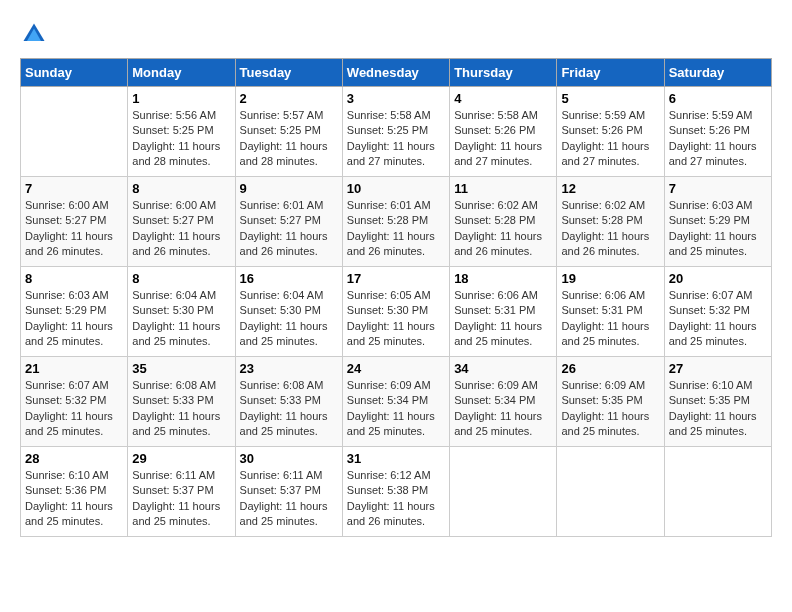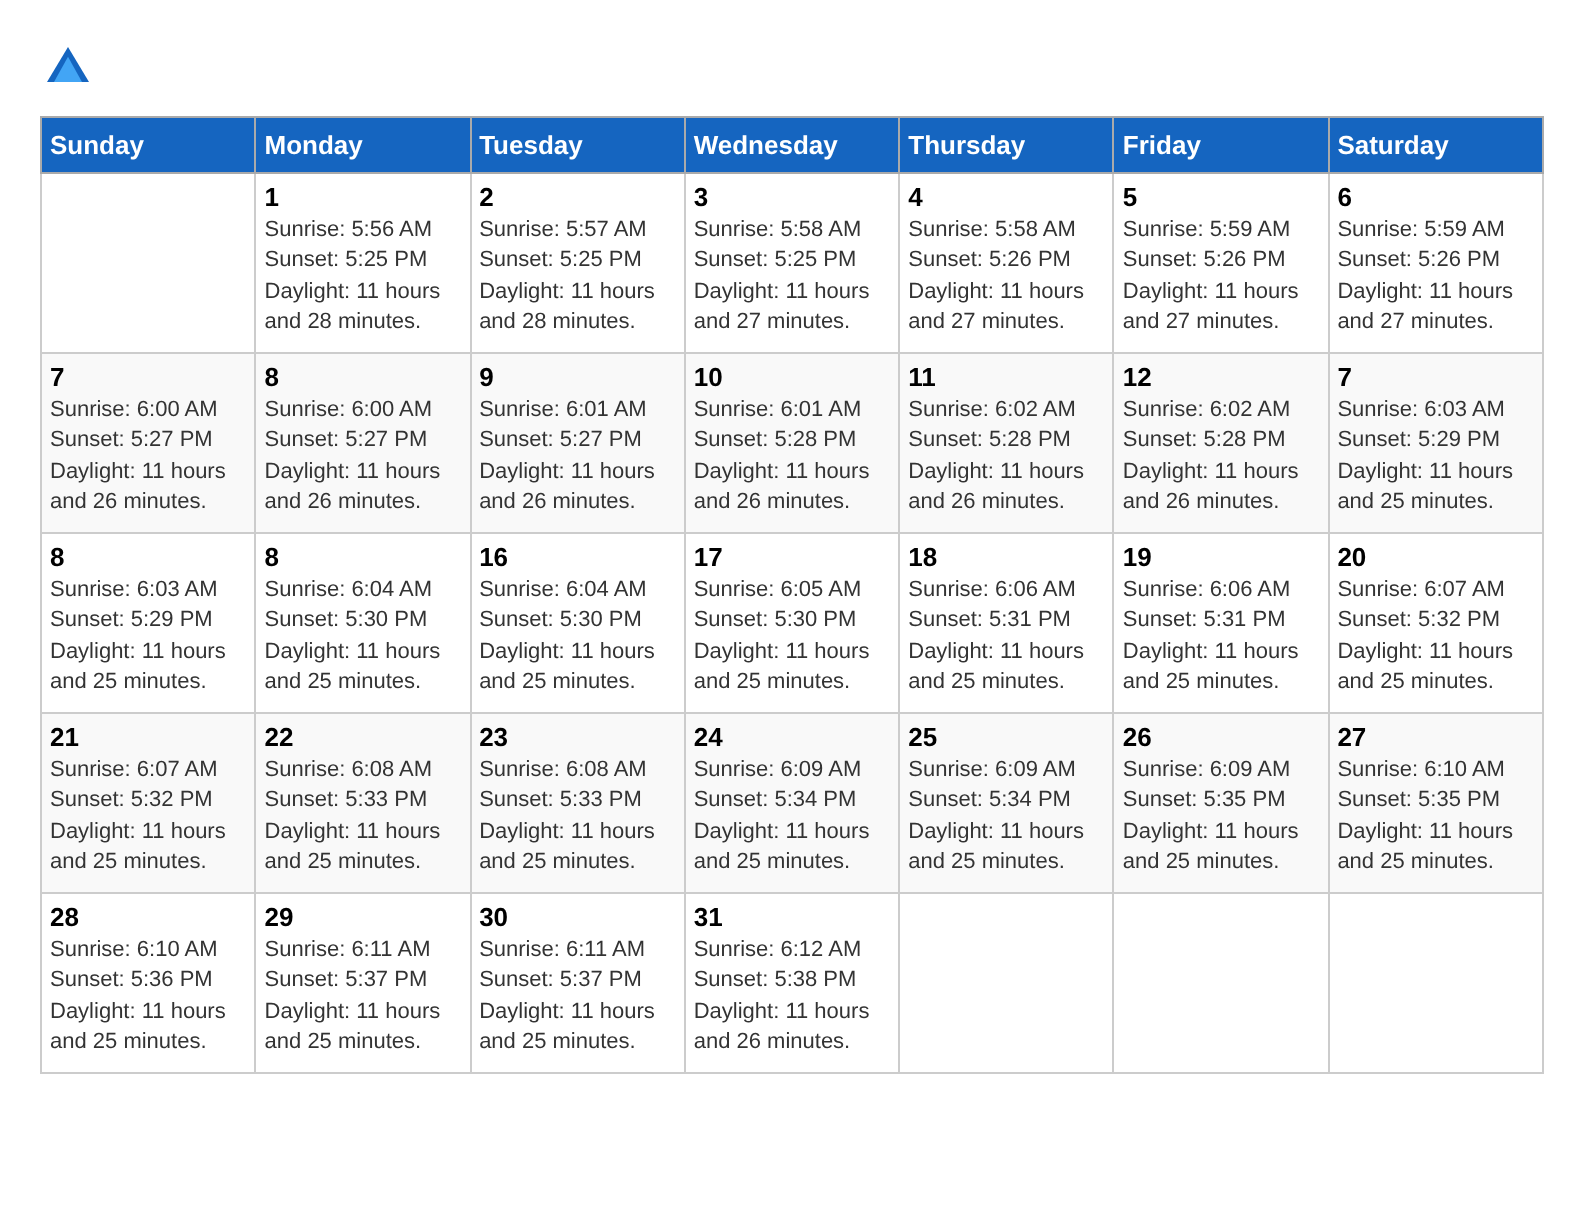--- a/index.html
+++ b/index.html
@@ -202,33 +202,33 @@
           <span class="day-number">20</span>
           <div class="day-info">Sunrise: 6:07 AM<br>Sunset: 5:32 PM<br>Daylight: 11 hours and 25 minutes.</div>
         </td>
       </tr>
       <tr>
         <td>
           <span class="day-number">21</span>
           <div class="day-info">Sunrise: 6:07 AM<br>Sunset: 5:32 PM<br>Daylight: 11 hours and 25 minutes.</div>
         </td>
         <td>
-          <span class="day-number">22</span>
+          <span class="day-number">35</span>
           <div class="day-info">Sunrise: 6:08 AM<br>Sunset: 5:33 PM<br>Daylight: 11 hours and 25 minutes.</div>
         </td>
         <td>
           <span class="day-number">23</span>
           <div class="day-info">Sunrise: 6:08 AM<br>Sunset: 5:33 PM<br>Daylight: 11 hours and 25 minutes.</div>
         </td>
         <td>
           <span class="day-number">24</span>
           <div class="day-info">Sunrise: 6:09 AM<br>Sunset: 5:34 PM<br>Daylight: 11 hours and 25 minutes.</div>
         </td>
         <td>
-          <span class="day-number">25</span>
+          <span class="day-number">34</span>
           <div class="day-info">Sunrise: 6:09 AM<br>Sunset: 5:34 PM<br>Daylight: 11 hours and 25 minutes.</div>
         </td>
         <td>
           <span class="day-number">26</span>
           <div class="day-info">Sunrise: 6:09 AM<br>Sunset: 5:35 PM<br>Daylight: 11 hours and 25 minutes.</div>
         </td>
         <td>
           <span class="day-number">27</span>
           <div class="day-info">Sunrise: 6:10 AM<br>Sunset: 5:35 PM<br>Daylight: 11 hours and 25 minutes.</div>
         </td>

